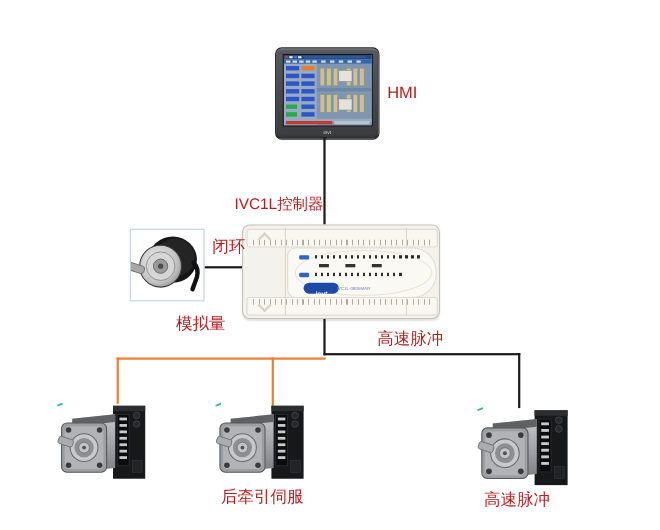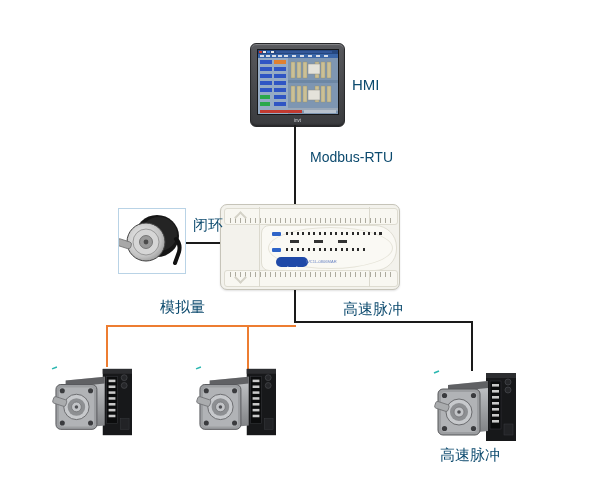--- a/index.html
+++ b/index.html
@@ -1,20 +1,20 @@
 <!DOCTYPE html>
 <html><head>
 <meta charset="utf-8">
 <style>
   html,body{margin:0;padding:0;background:#fff;}
   .canvas{position:relative;width:600px;height:482px;background:#ffffff;overflow:hidden;
           font-family:"Liberation Sans","DejaVu Sans",sans-serif;color:#111;}
   .line{position:absolute;background:#1a1a1a;}
   .line.orange{background:#ED7D31;}
-  .lbl{position:absolute;color:#0c4a6e;font-size:15px;line-height:1.15;white-space:nowrap;}
+  .lbl{position:absolute;color:#b91c1c;font-size:15px;line-height:1.15;white-space:nowrap;}
 
   
   .hmi{position:absolute;left:250px;top:43px;width:93px;height:82px;
        background:linear-gradient(180deg,#595a5e,#3a3b3e);
        border:1px solid #28292b;border-radius:6px;
        box-shadow:inset 0 1px 1px rgba(255,255,255,.28), inset 0 -1px 2px rgba(0,0,0,.4);}
   .hmi-screen{position:absolute;left:6px;top:5px;width:80px;height:64px;border:1px solid #17181a;}
   .hmi-brand{position:absolute;left:0;right:0;bottom:0;height:12px;text-align:center;
              color:#d2d5da;font-size:9px;line-height:12px;transform:scale(.5);transform-origin:50% 60%;}
 
@@ -166,35 +166,35 @@
       <rect x="30" y="30" width="50" height="3" fill="#6d87a4"></rect>
       <rect x="30" y="58" width="50" height="3" fill="#9aa8b8"></rect>
       <rect x="2" y="60" width="42" height="3" fill="#C23A30"></rect>
       <rect x="46" y="60" width="32" height="3" fill="#B8C2CE"></rect>
     </svg>
     <div class="hmi-brand">invt</div>
   </div>
   <div class="lbl" style="left:352px;top:76px;">HMI</div>
 
   <div class="line" style="left:294px;top:125px;width:2px;height:79px;"></div>
-  <div class="lbl" style="left:310px;top:149px;font-size:14px;">Modbus-RTU</div>
-
+
+  <div class="lbl" style="left:210px;top:177px;width:84px;text-align:right;font-size:14px;">IVC1L控制器</div>
 
   <div class="line" style="left:184px;top:242px;width:36px;height:2px;"></div>
 
   <div class="line" style="left:294px;top:288px;width:2px;height:35px;"></div>
 
   <div class="line" style="left:294px;top:321px;width:179px;height:2px;"></div>
   <div class="line" style="left:471px;top:321px;width:2px;height:50px;"></div>
   <div class="lbl" style="left:343px;top:300px;">高速脉冲</div>
 
   <div class="line orange" style="left:106px;top:325px;width:190px;height:2px;"></div>
   <div class="line orange" style="left:106px;top:325px;width:2px;height:42px;"></div>
   <div class="line orange" style="left:247px;top:325px;width:2px;height:44px;"></div>
-  <div class="lbl" style="left:160px;top:298px;">模拟量</div>
+  <div class="lbl" style="left:160px;top:286px;">模拟量</div>
 
   <div class="plc">
     <div class="strip" style="top:3px;">
       <div class="ticks" style="bottom:1px;"></div>
     </div>
     <div class="strip" style="top:65px;">
       <div class="ticks" style="top:1px;"></div>
     </div>
     <div class="seam" style="left:38px;"></div>
     <div class="seam" style="left:148px;"></div>
@@ -235,15 +235,16 @@
   <svg class="servo" style="left:50px;top:365px;" width="86" height="78" viewBox="0 0 88 80">
       <use href="#servo-sym"></use>
     </svg>
   <svg class="servo" style="left:194px;top:365px;" width="86" height="78" viewBox="0 0 88 80">
       <use href="#servo-sym"></use>
     </svg>
   <svg class="servo" style="left:432px;top:369px;" width="88" height="80" viewBox="0 0 88 80">
       <use href="#servo-sym"></use>
     </svg>
 
+  <div class="lbl" style="left:201px;top:443px;">后牵引伺服</div>
   <div class="lbl" style="left:440px;top:446px;">高速脉冲</div>
 
 </div>
 
 </body></html>

